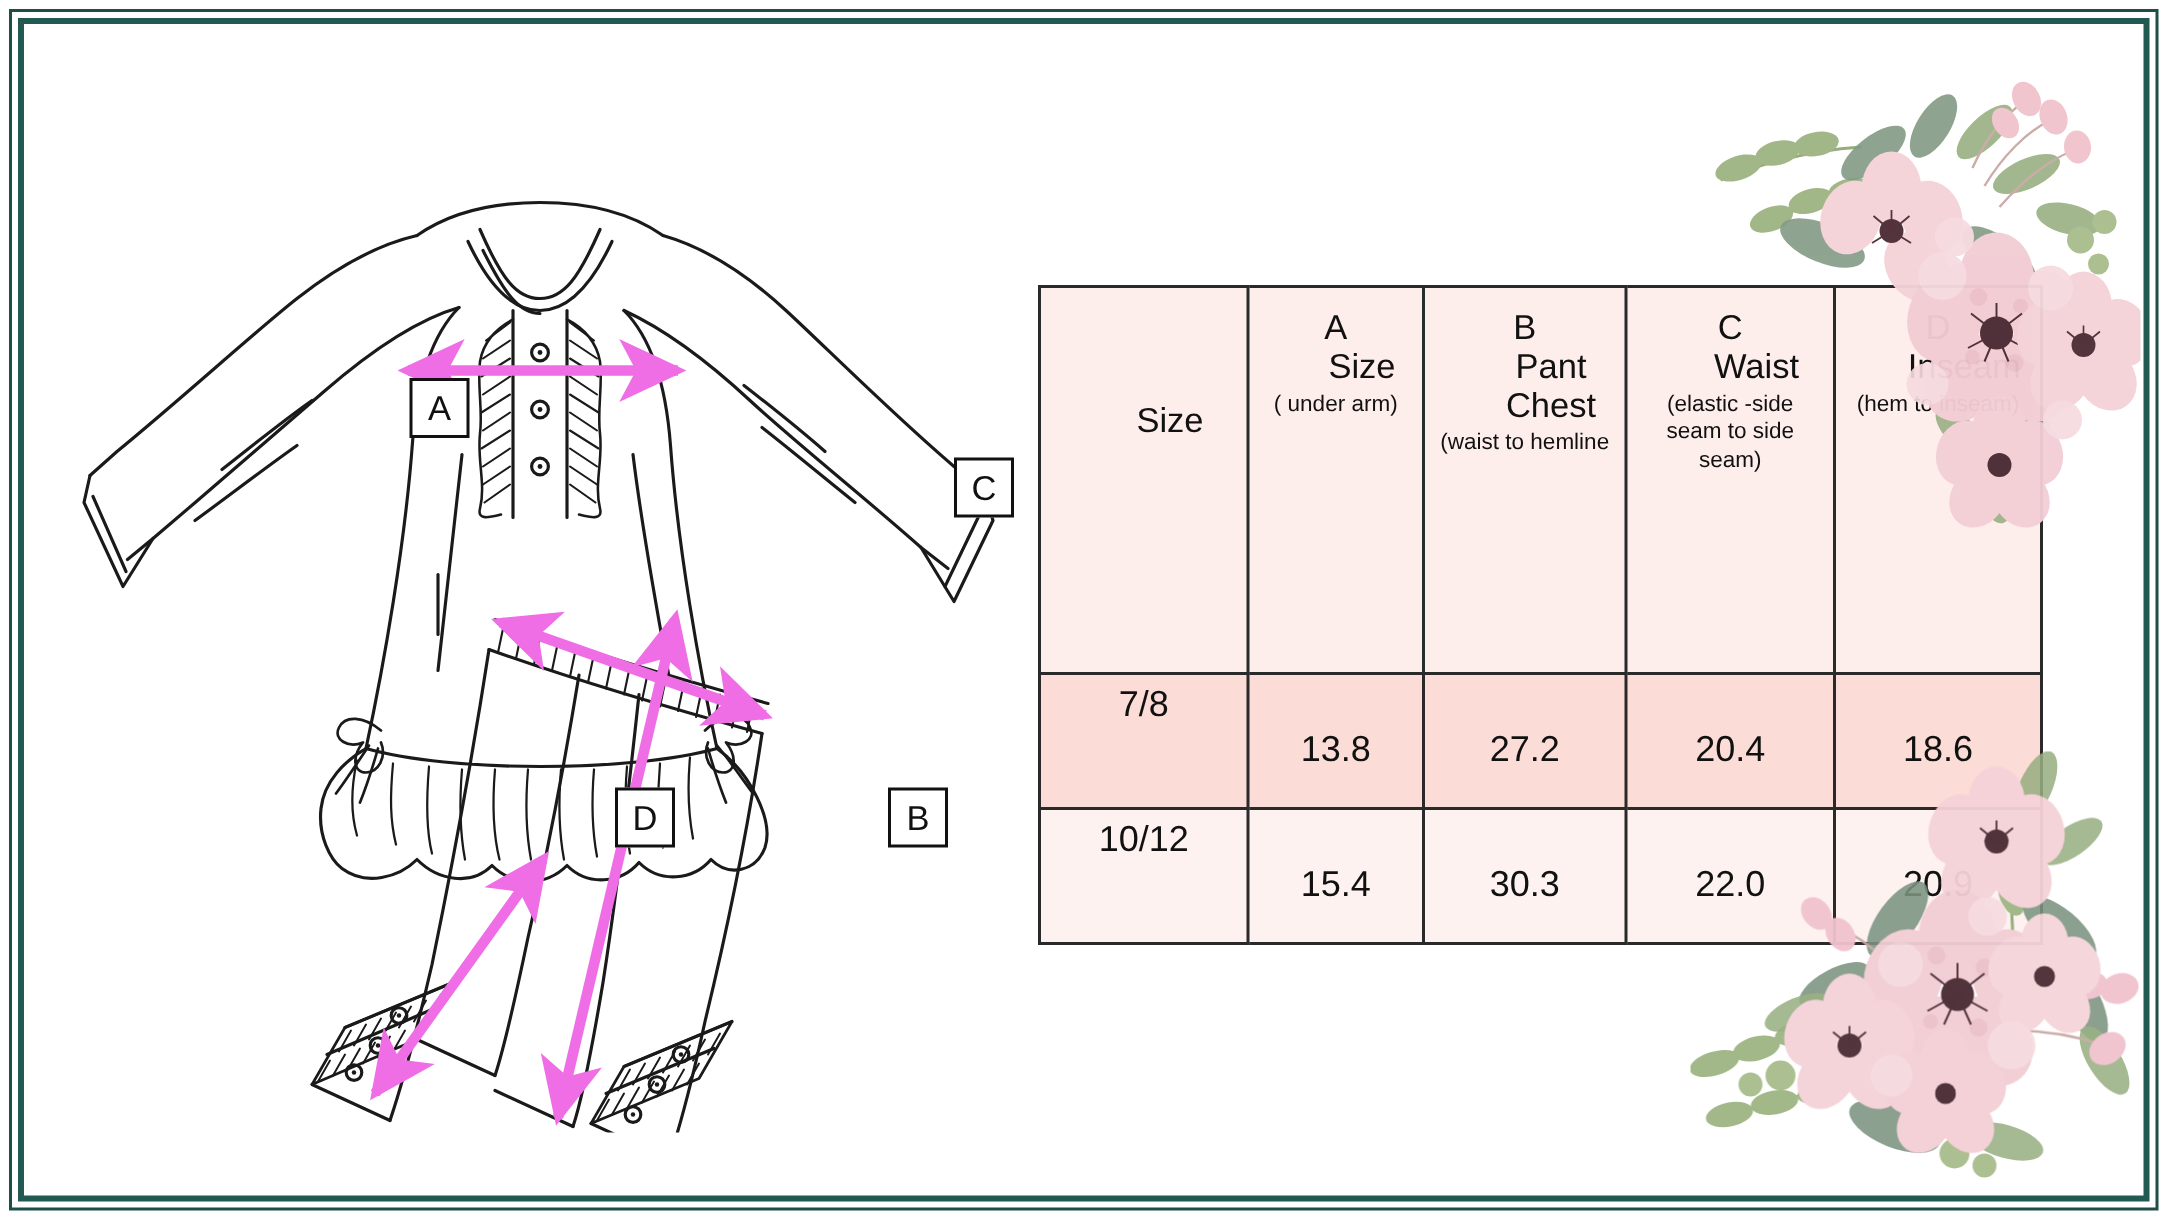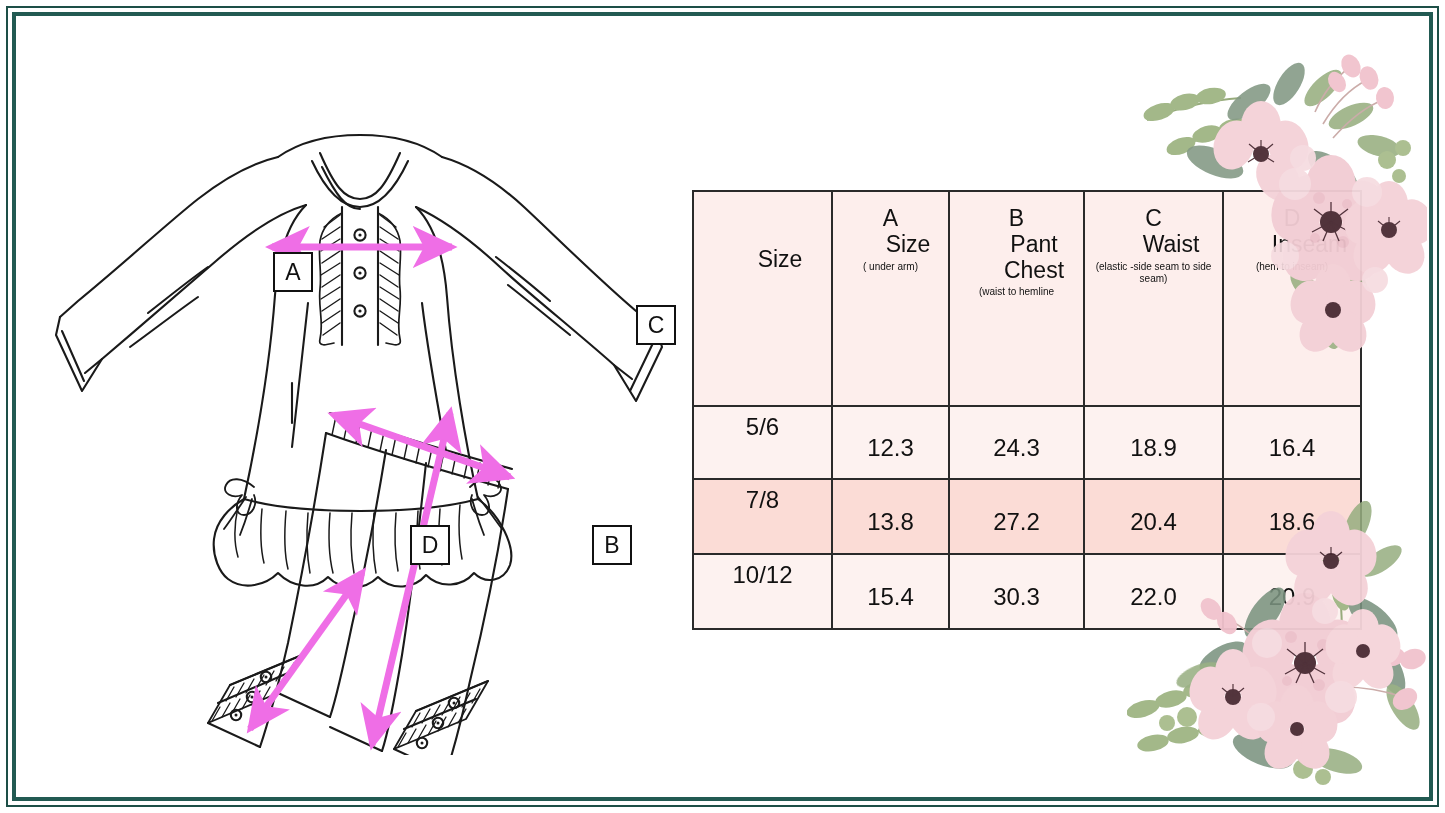--- a/index.html
+++ b/index.html
@@ -87,21 +87,21 @@
   tr.head-row { height: 186px; }
   tr.head-row td { background: #fdeeec; vertical-align: top; padding-top: 14px; }
   td.head-size {
     vertical-align: middle !important;
     padding-top: 0 !important;
     padding-bottom: 78px;
     font-size: 31px;
   }
   .hdr-letter { font-size: 23px; line-height: 1.12; display: block; }
   .hdr-name   { font-size: 23px; line-height: 1.12; display: block; padding-left: 35px; }
-  .hdr-note   { font-size: 10px; line-height: 1.24; display: block; margin-top: 3px; padding: 0 7px; }
+  .hdr-note   { font-size: 15px; line-height: 1.24; display: block; margin-top: 3px; padding: 0 7px; }
 
   
   tr.data-row { height: 63px; }
   tr.data-row td { font-size: 24px; }
   td.cell-size { font-size: 24px; vertical-align: top; padding-top: 6px; }
   td.cell-val  { vertical-align: middle; padding-top: 12px; }
 
   tr.shade-dark  td { background: #fbdcd6; }
   tr.shade-light td { background: #fdf2f0; }
 
@@ -374,27 +374,20 @@
           <span class="hdr-note">(elastic -side seam to side seam)</span>
         </td>
         <td>
           <span class="hdr-letter">D</span>
           <span class="hdr-name">Inseam</span>
           <span class="hdr-note">(hem to inseam)</span>
         </td>
       </tr>
 
 
-      <tr class="data-row row-2 shade-light">
-        <td class="cell-size">5/6</td>
-        <td class="cell-val">12.3</td>
-        <td class="cell-val">24.3</td>
-        <td class="cell-val">18.9</td>
-        <td class="cell-val">16.4</td>
-      </tr>
 
       <tr class="data-row row-3 shade-dark">
         <td class="cell-size">7/8</td>
         <td class="cell-val">13.8</td>
         <td class="cell-val">27.2</td>
         <td class="cell-val">20.4</td>
         <td class="cell-val">18.6</td>
       </tr>
 
       <tr class="data-row row-4 shade-light">

